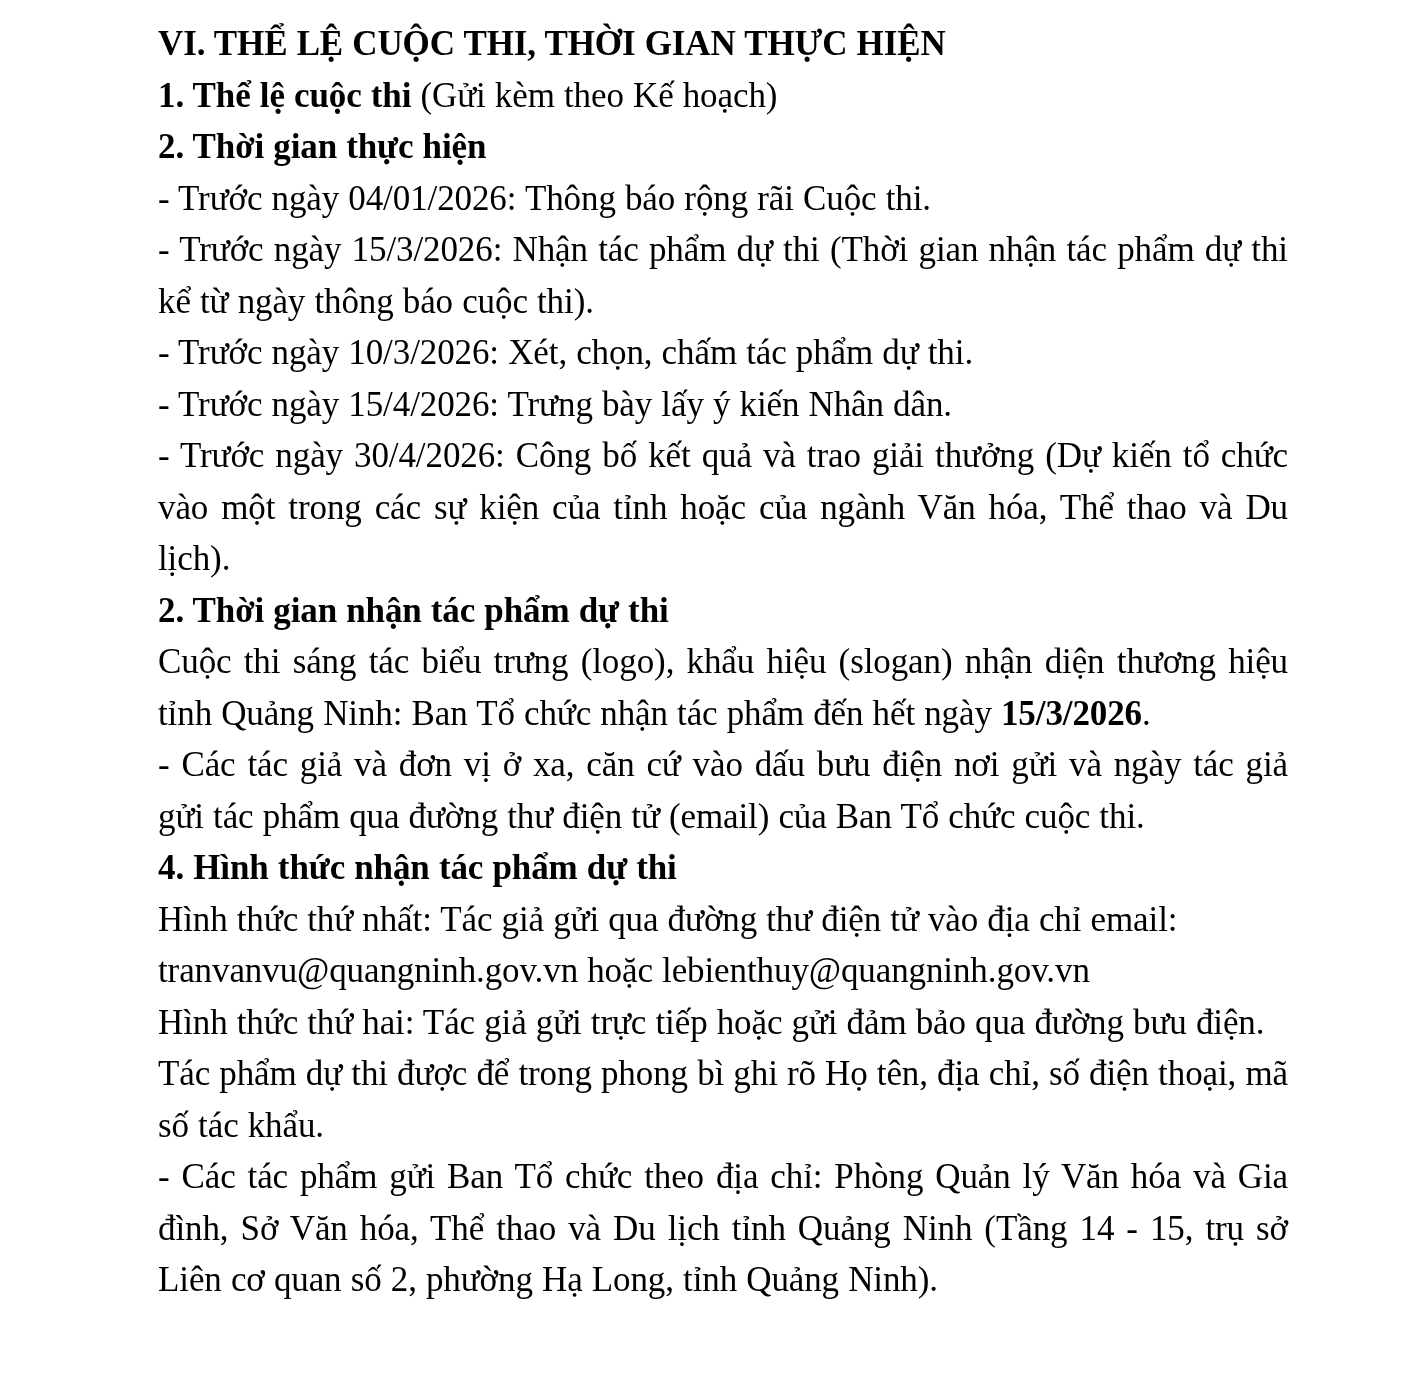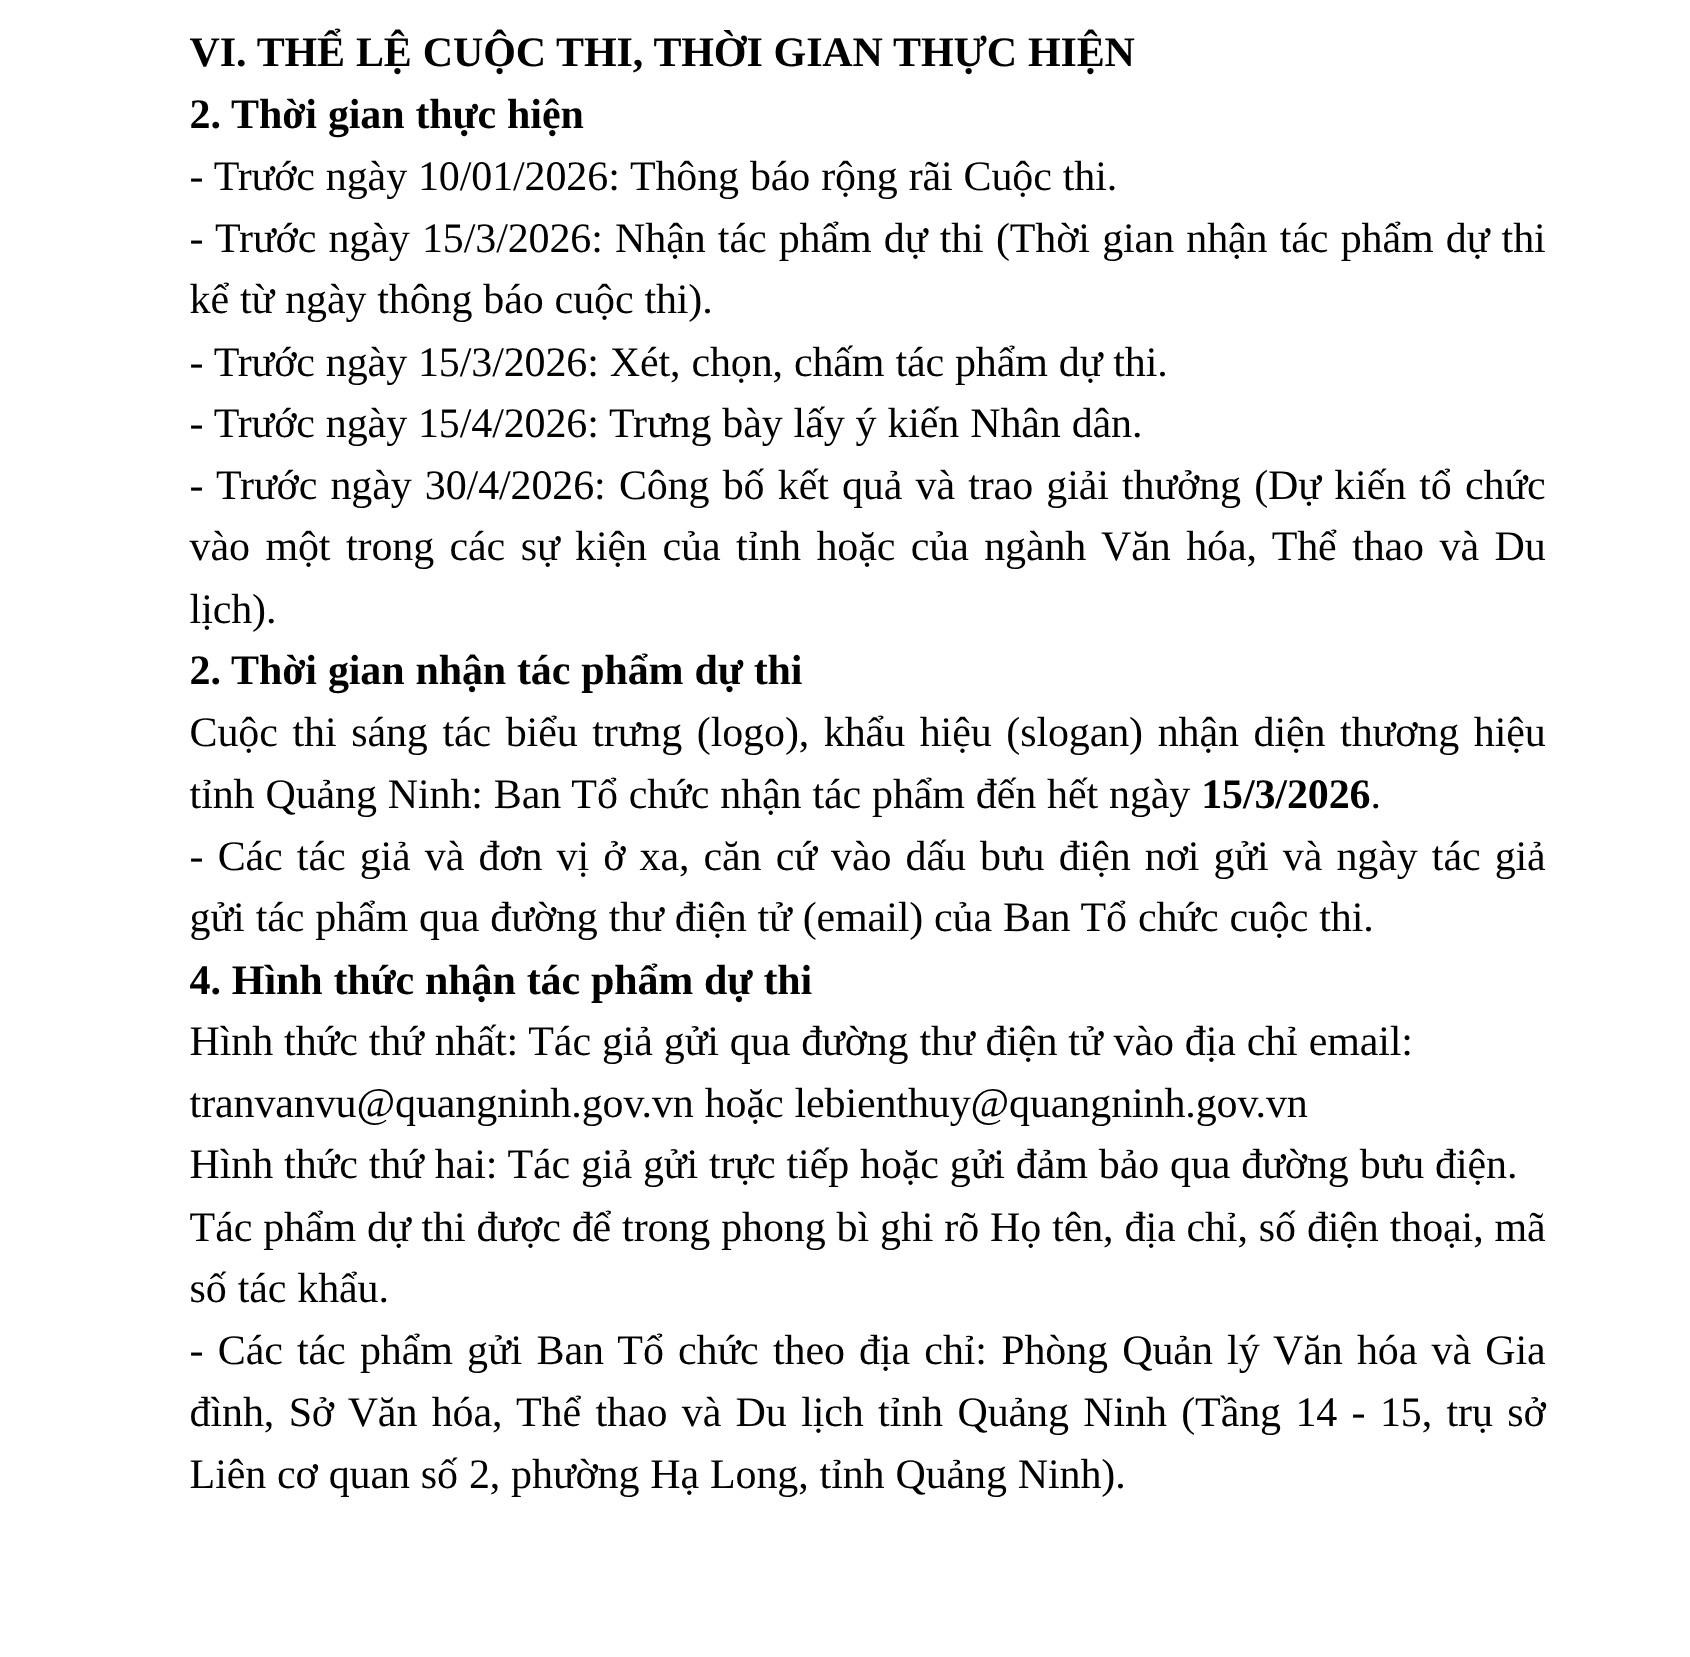--- a/index.html
+++ b/index.html
@@ -36,26 +36,27 @@
     font-weight: bold;
   }
 </style>
 </head>
 <body>
 
 <div class="page">
 
   <p class="heading">VI. THỂ LỆ CUỘC THI, THỜI GIAN THỰC HIỆN</p>
 
+  <p><span class="b">1. Thể lệ cuộc thi</span><span> (Gửi kèm theo Kế hoạch)</span></p>
 
   <p class="heading">2. Thời gian thực hiện</p>
 
-  <p>- Trước ngày 10/01/2026: Thông báo rộng rãi Cuộc thi.</p>
+  <p>- Trước ngày 04/01/2026: Thông báo rộng rãi Cuộc thi.</p>
   <p>- Trước ngày 15/3/2026: Nhận tác phẩm dự thi (Thời gian nhận tác phẩm dự thi kể từ ngày thông báo cuộc thi).</p>
-  <p>- Trước ngày 15/3/2026: Xét, chọn, chấm tác phẩm dự thi.</p>
+  <p>- Trước ngày 10/3/2026: Xét, chọn, chấm tác phẩm dự thi.</p>
   <p>- Trước ngày 15/4/2026: Trưng bày lấy ý kiến Nhân dân.</p>
   <p>- Trước ngày 30/4/2026: Công bố kết quả và trao giải thưởng (Dự kiến tổ chức vào một trong các sự kiện của tỉnh hoặc của ngành Văn hóa, Thể thao và Du lịch).</p>
 
   <p class="heading">2. Thời gian nhận tác phẩm dự thi</p>
 
   <p><span>Cuộc thi sáng tác biểu trưng (logo), khẩu hiệu (slogan) nhận diện thương hiệu tỉnh Quảng Ninh: Ban Tổ chức nhận tác phẩm đến hết ngày </span><span class="b">15/3/2026</span><span>.</span></p>
 
   <p>- Các tác giả và đơn vị ở xa, căn cứ vào dấu bưu điện nơi gửi và ngày tác giả gửi tác phẩm qua đường thư điện tử (email) của Ban Tổ chức cuộc thi.</p>
 
   <p class="heading">4. Hình thức nhận tác phẩm dự thi</p>

